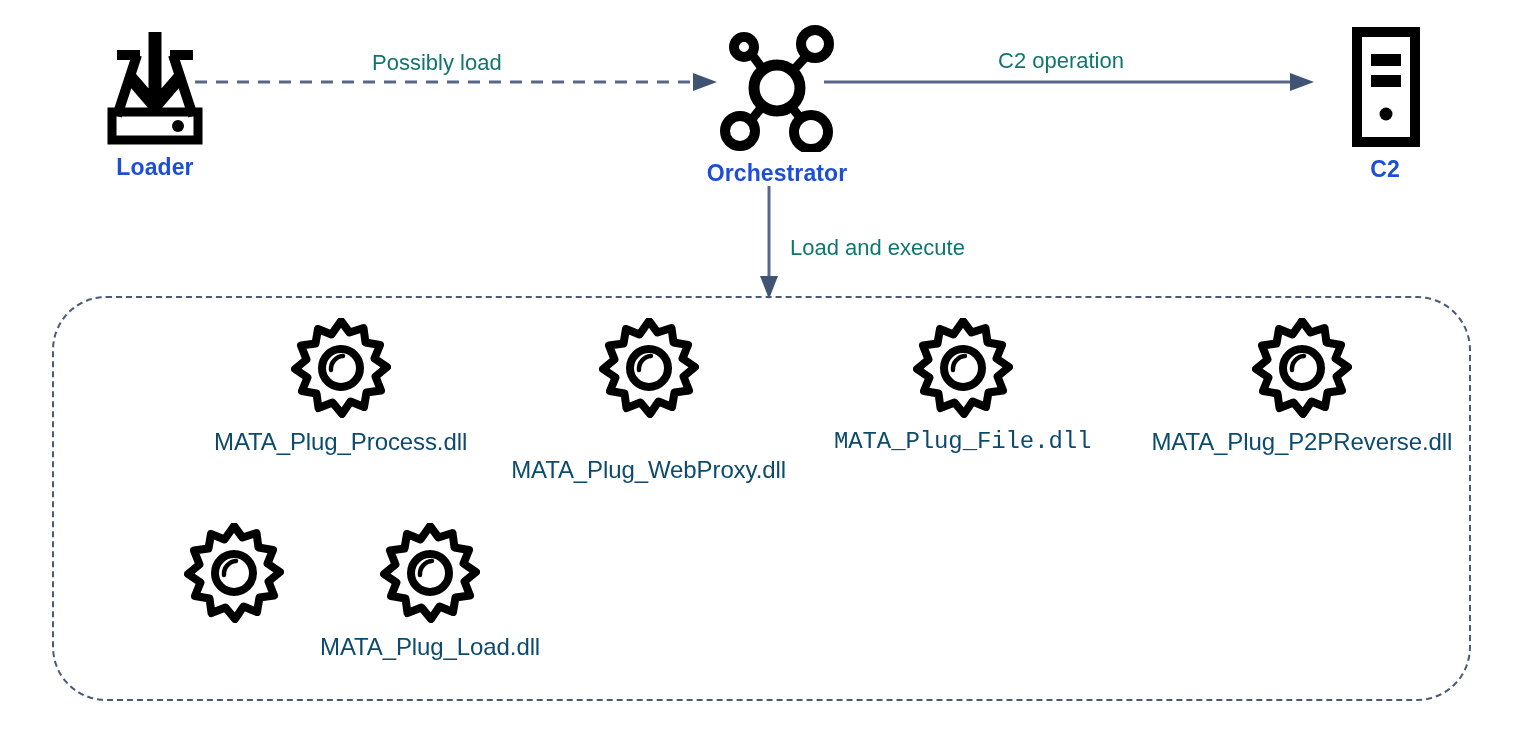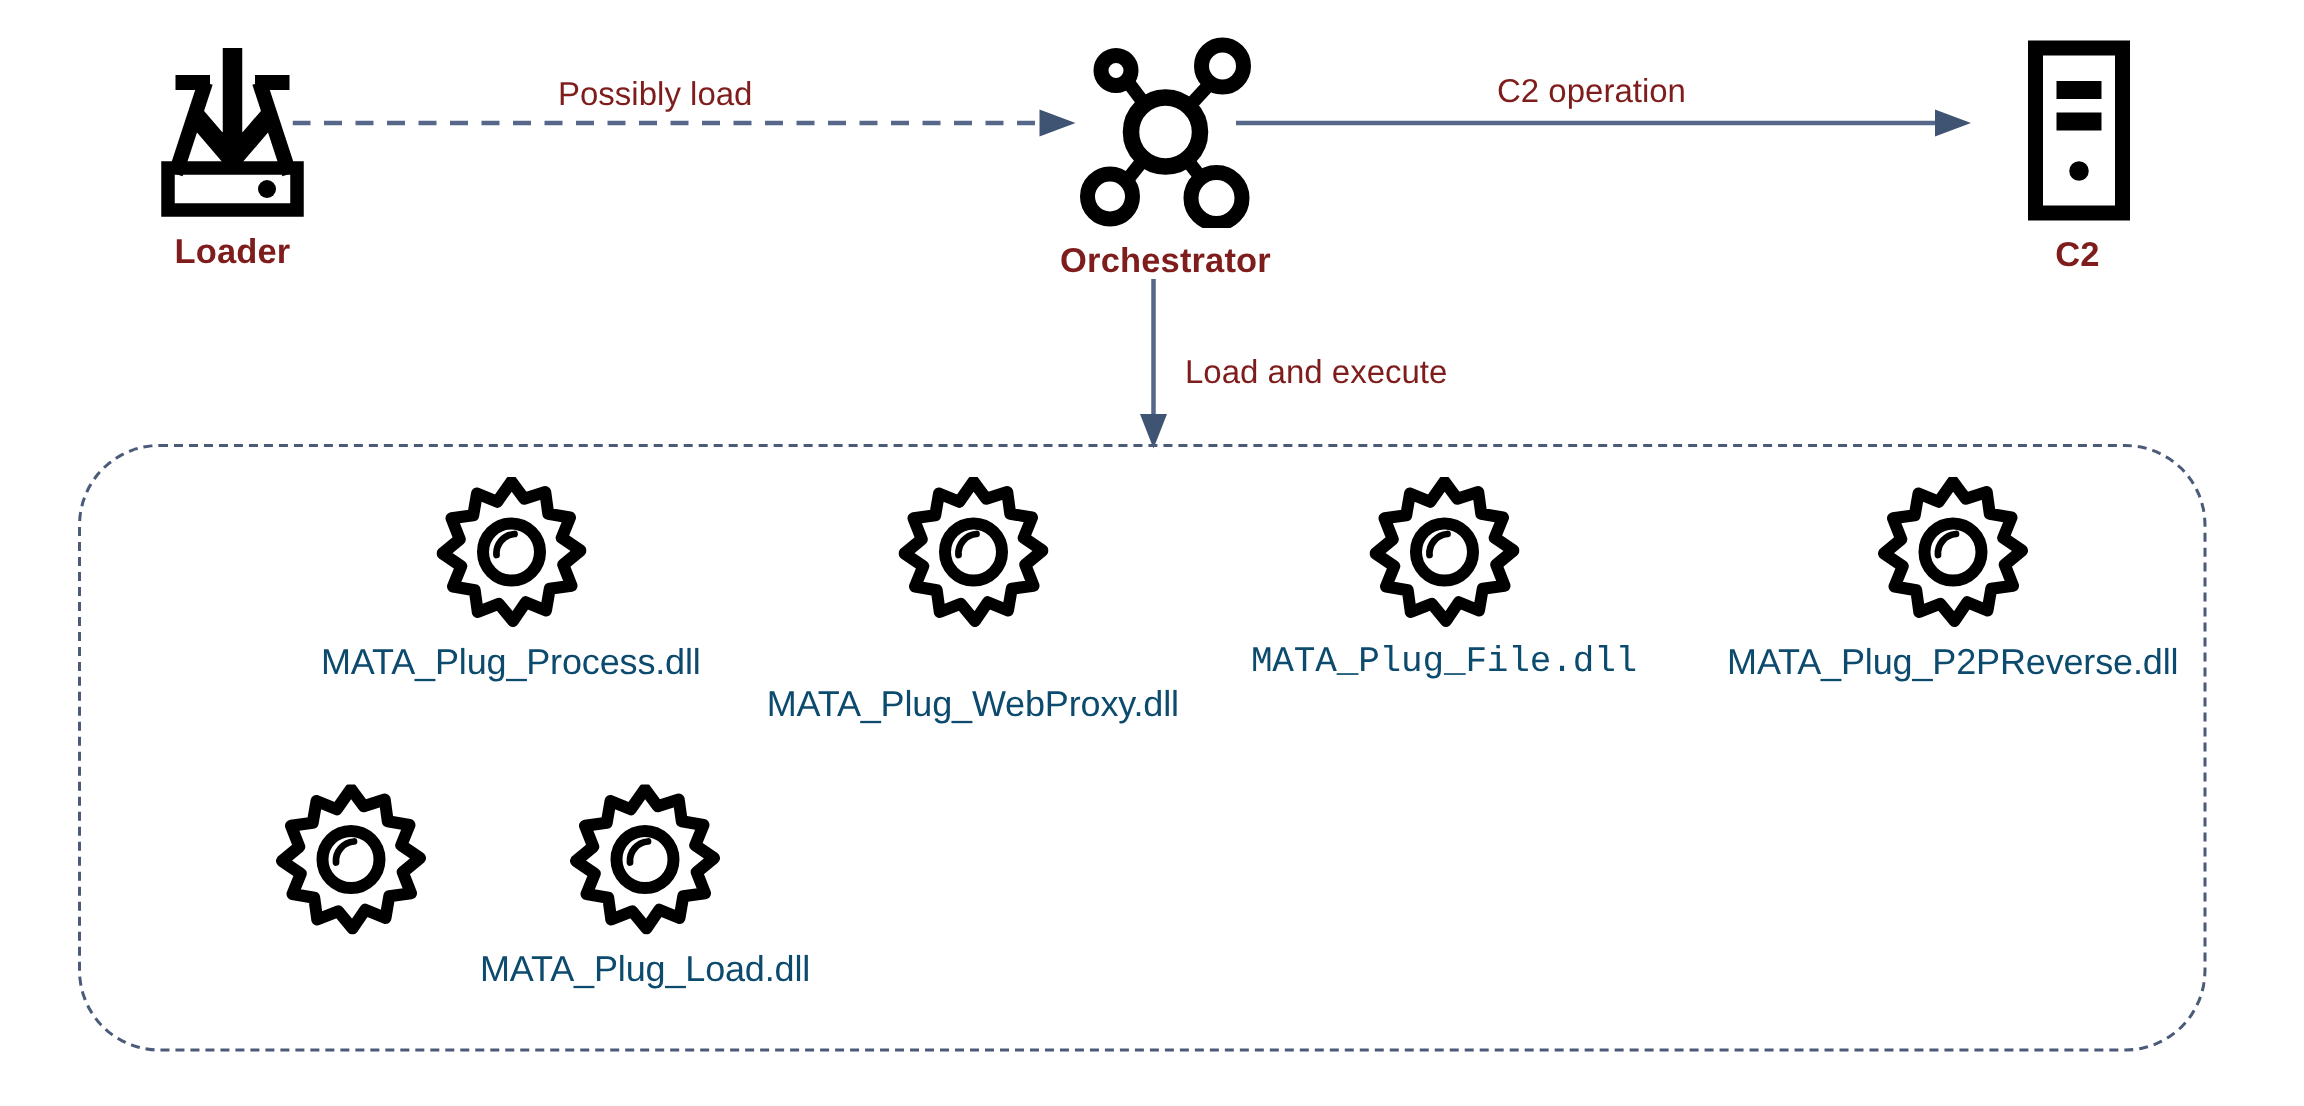--- a/index.html
+++ b/index.html
@@ -26,41 +26,41 @@
     flex-direction: column;
     align-items: center;
     justify-content: flex-start;
   }
   .node-icon {
     display: block;
     line-height: 0;
   }
   .node-label {
     font-weight: bold;
-    color: #7f1d1d;
+    color: #1d4ed8;
     font-size: 23px;
     letter-spacing: 0.1px;
     margin-top: 8px;
     white-space: nowrap;
   }
 
   
   #node-loader       { left: 60px;   top: 26px;  width: 190px; }
   #node-orchestrator { left: 672px;  top: 24px;  width: 210px; }
   #node-c2           { left: 1310px; top: 26px;  width: 150px; }
 
   
   .edge {
     position: absolute;
     line-height: 0;
   }
   .edge-label {
     position: absolute;
     font-size: 22px;
-    color: #7f1d1d;
+    color: #0f766e;
     white-space: nowrap;
   }
   #edge-possibly-load      { left: 195px; top: 70px;  }
   #edge-possibly-load-label{ left: 372px; top: 50px;  }
   #edge-c2-operation       { left: 824px; top: 70px;  }
   #edge-c2-op-label        { left: 998px; top: 48px;  }
   #edge-load-execute       { left: 756px; top: 186px; }
   #edge-load-exec-label    { left: 790px; top: 235px; }
 
   

